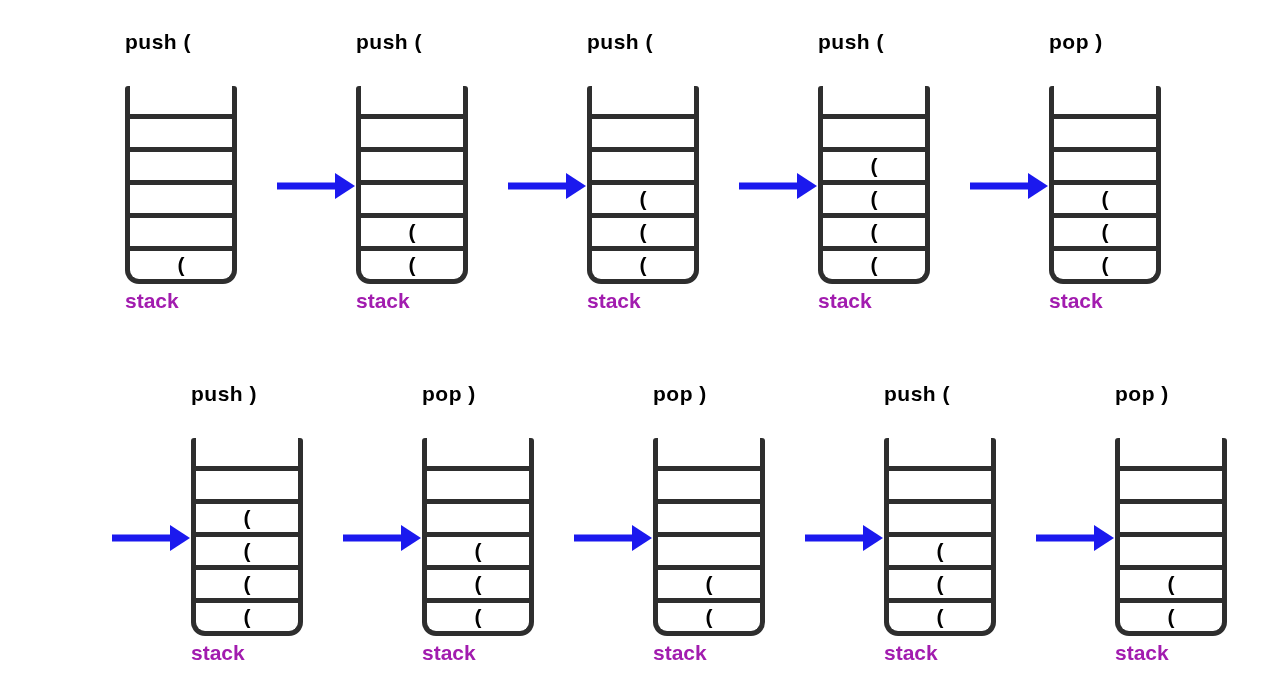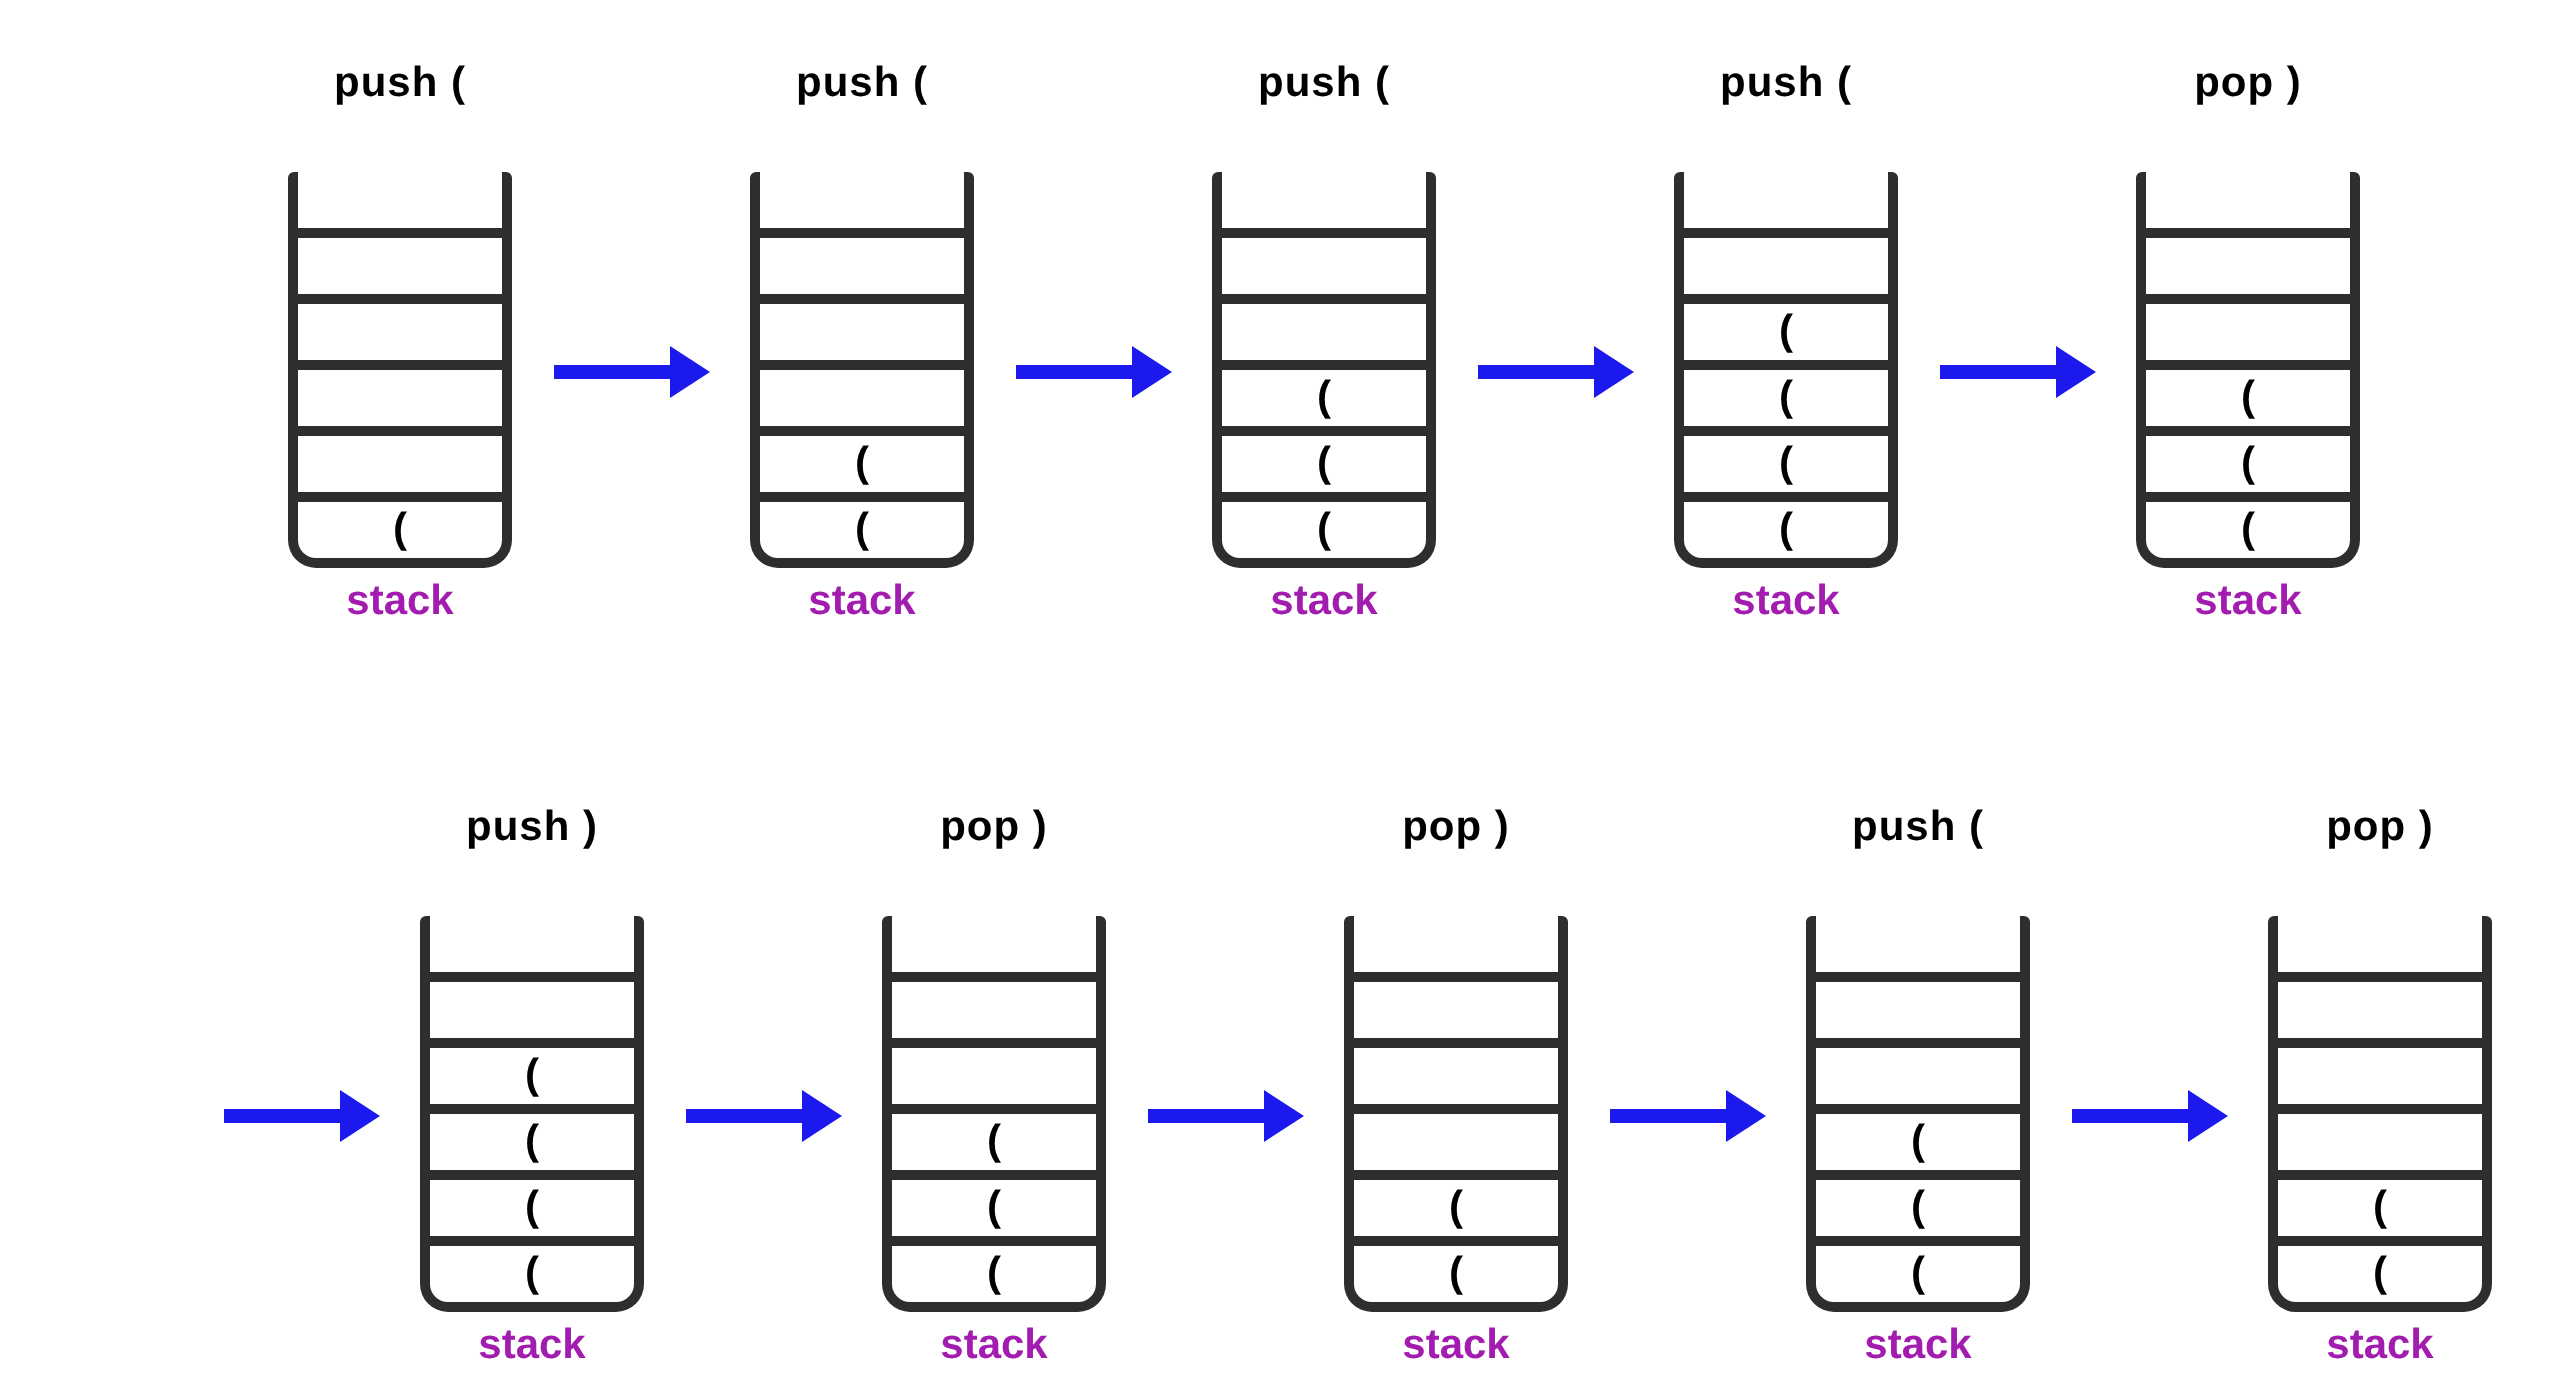--- a/index.html
+++ b/index.html
@@ -10,27 +10,27 @@
     background: #ffffff;
     overflow: hidden;
     font-family: "Liberation Sans", sans-serif;
   }
   .row {
     position: absolute;
     display: flex;
     align-items: flex-start;
   }
   #row-0 { left: 125px; top: 24px; }
-  #row-1 { left: 110px; top: 396px; }
+  #row-1 { left: 110px; top: 376px; }
   .frame {
     width: 150px;
     flex: 0 0 150px;
     display: flex;
     flex-direction: column;
-    align-items: center;
+    align-items: flex-start;
   }
   .op-label {
     height: 36px;
     line-height: 36px;
     margin-bottom: 26px;
     font-size: 21px;
     font-weight: bold;
     color: #000000;
     letter-spacing: 0.5px;
     white-space: pre;

